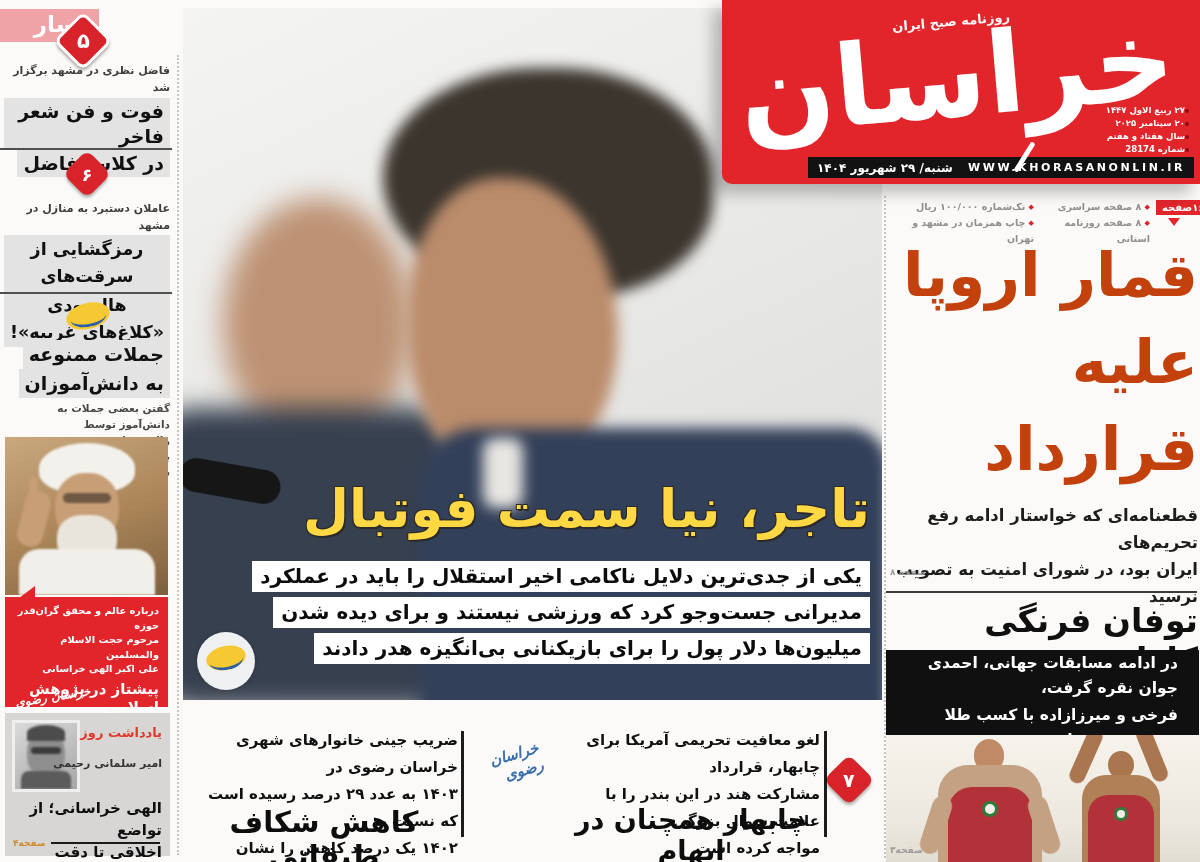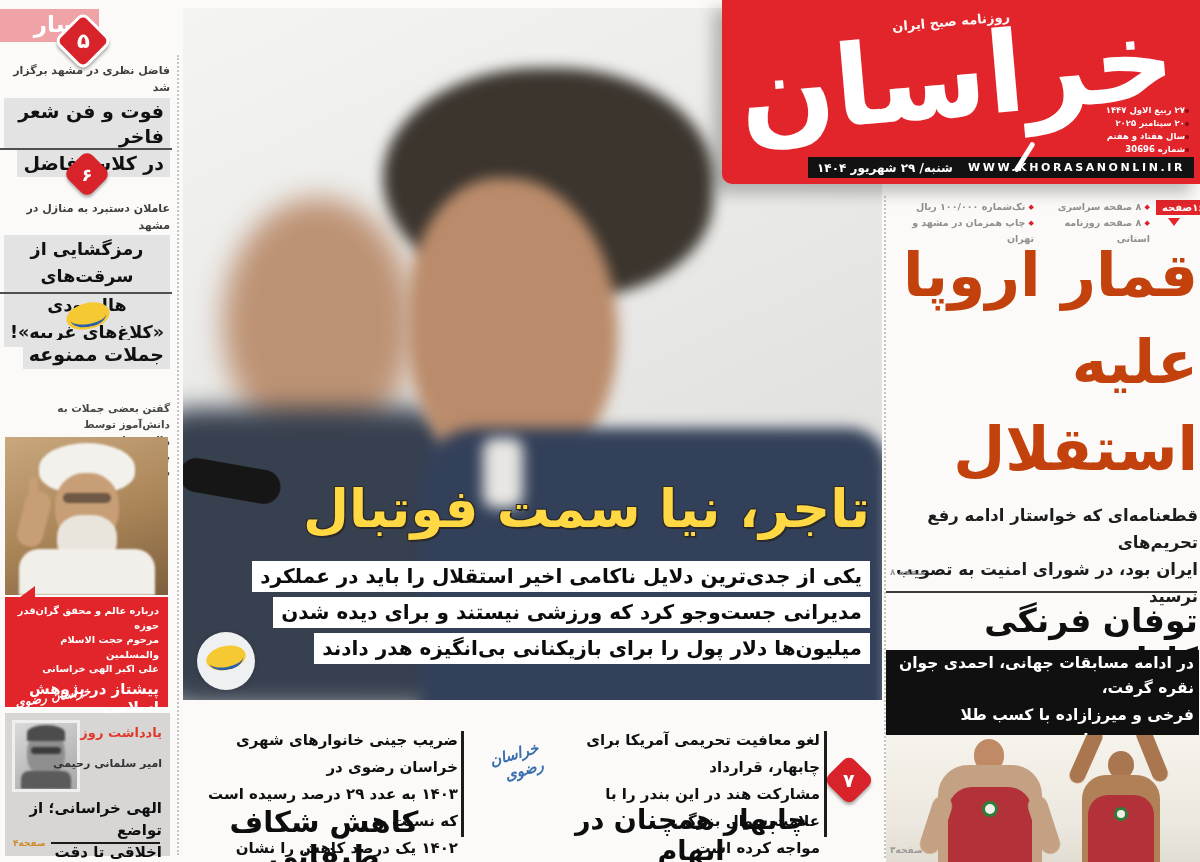--- a/index.html
+++ b/index.html
@@ -42,21 +42,21 @@
   .infocol{font-size:9.5px;font-weight:700;color:#8f8f8f;line-height:15px;}
   .infocol .b{color:#d8232a;font-size:7px;vertical-align:1px;}
   
   .vsep{border-left:2px dotted #c7c5c1;width:0;}
   .lead-hl{left:886px;top:232px;width:312px;font-size:60px;line-height:87px;font-weight:900;color:#c2410c;letter-spacing:-1px;}
   .lead-sub{left:886px;top:502px;width:312px;font-size:16.5px;line-height:27px;font-weight:800;color:#1d1d1d;}
   .pgref{font-size:9px;color:#9a9a9a;font-weight:700;}
   .rule{border-top:2px solid #3c3c3c;}
   .sports-hl{left:886px;top:601px;width:312px;font-size:33px;font-weight:900;color:#0f0f0f;}
   .chipline{line-height:27px;}
-  .chip-dark{background:#101010;color:#fff;font-size:15.5px;font-weight:800;padding:1px 5px;display:inline-block;line-height:25px;}
+  .chip-dark{background:#101010;color:#fff;font-size:15.5px;font-weight:800;padding:1px 21px;display:inline-block;line-height:25px;}
   
   .wphoto{left:886px;top:735px;width:314px;height:127px;background:linear-gradient(180deg,#f6f3ec 0%,#ece8df 70%,#e2ddd2 100%);overflow:hidden;}
   .wfig{position:absolute;filter:blur(.6px);}
   
   .photo{left:183px;top:8px;width:699px;height:692px;background:linear-gradient(155deg,#f4f4f2 0%,#e9e9e7 45%,#d9d9d7 100%);overflow:hidden;}
   .ph-shape{position:absolute;filter:blur(7px);}
   .mic{position:absolute;left:-4px;top:456px;width:102px;height:34px;background:#161616;border-radius:17px;transform:rotate(10deg);filter:blur(.4px);}
   .yellow-hl{position:absolute;right:12px;top:470px;width:660px;text-align:right;
     font-size:53px;font-weight:900;color:#ffd844;
     text-shadow:1.5px 1.5px 0 #2a2a2a,-1px -1px 0 #2a2a2a,1px -1px 0 #2a2a2a,-1px 1px 0 #2a2a2a;}
@@ -126,21 +126,21 @@
     </div>
   </div>
 
   <div class="abs masthead">
     <div class="abs masthead-slogan rtl">روزنامه صبح ایران</div>
     <div class="abs masthead-logo">خراسان</div>
     <div class="abs masthead-dates rtl">
       <div><span class="dot"></span><span>۲۷ ربیع الاول ۱۴۴۷</span></div>
       <div><span class="dot"></span><span>۲۰ سپتامبر ۲۰۲۵</span></div>
       <div><span class="dot"></span><span>سال هفتاد و هفتم</span></div>
-      <div><span class="dot"></span><span>شماره 30696</span></div>
+      <div><span class="dot"></span><span>شماره 28174</span></div>
     </div>
     <div class="abs logo-tail"></div>
     <div class="abs blackbar">
       <span class="site ltr">WWW.KHORASANONLIN.IR</span>
       <span class="idate rtl">شنبه/ ۲۹ شهریور ۱۴۰۴</span>
     </div>
   </div>
 
   <div class="abs badge16 rtl">۱۶صفحه</div>
   <div class="abs badge16-tri"></div>
@@ -149,21 +149,21 @@
     <div><span class="b">◆</span> <span>۸ صفحه روزنامه استانی</span></div>
   </div>
   <div class="abs infocol rtl" style="left:890px;top:199px;width:144px;">
     <div><span class="b">◆</span> <span>تک‌شماره ۱۰۰/۰۰۰ ریال</span></div>
     <div><span class="b">◆</span> <span>چاپ همزمان در مشهد و تهران</span></div>
   </div>
 
   <div class="abs lead-hl rtl">
     <div>قمار اروپا</div>
     <div>علیه</div>
-    <div>استقلال</div>
+    <div>قرارداد</div>
   </div>
   <div class="abs lead-sub rtl">
     <div>قطعنامه‌ای که خواستار ادامه رفع تحریم‌های</div>
     <div>ایران بود، در شورای امنیت به تصویب نرسید</div>
   </div>
   <div class="abs pgref rtl" style="left:890px;top:567px;">صفحه ۸</div>
   <div class="abs rule" style="left:886px;top:591px;width:311px;"></div>
 
   <div class="abs sports-hl rtl">توفان فرنگی کاران</div>
   <div class="abs rtl" style="left:886px;top:650px;width:313px;">
@@ -236,20 +236,21 @@
     <div><span class="chip-gray" style="font-size:17.5px;">هالیوودی «کلاغ‌های غریبه»!</span></div>
   </div>
   <div class="abs ldiv" style="left:0;top:292px;width:172px;"></div>
 
   <div class="abs" style="left:64px;top:299px;width:48px;height:36px;">
     <div style="position:absolute;left:2px;top:4px;width:44px;height:26px;background:#f6c832;border-radius:50%;transform:rotate(-14deg);"></div>
     <div style="position:absolute;left:6px;top:8px;width:36px;height:20px;border-bottom:3px solid #2b5fa8;border-radius:50%;transform:rotate(-10deg);"></div>
   </div>
   <div class="abs rtl" style="left:4px;top:340px;width:166px;line-height:27px;">
     <div><span class="chip-gray" style="font-size:19px;">جملات ممنوعه</span></div>
+    <div><span class="chip-gray" style="font-size:19px;">به دانش‌آموزان</span></div>
   </div>
   <div class="abs body-s rtl" style="left:4px;top:400px;width:166px;">
     <div>گفتن بعضی جملات به دانش‌آموز توسط</div>
     <div>والدین مانند «دوره بخور و بخواب تمام</div>
     <div>شد» آسیب‌زاست</div>
   </div>
 
   <div class="abs cleric-photo">
     <div class="cp" style="left:34px;top:6px;width:96px;height:50px;background:#f3f1ec;border-radius:50% 50% 40% 40%;"></div>
     <div class="cp" style="left:50px;top:36px;width:64px;height:70px;background:#c79e76;border-radius:45%;"></div>

